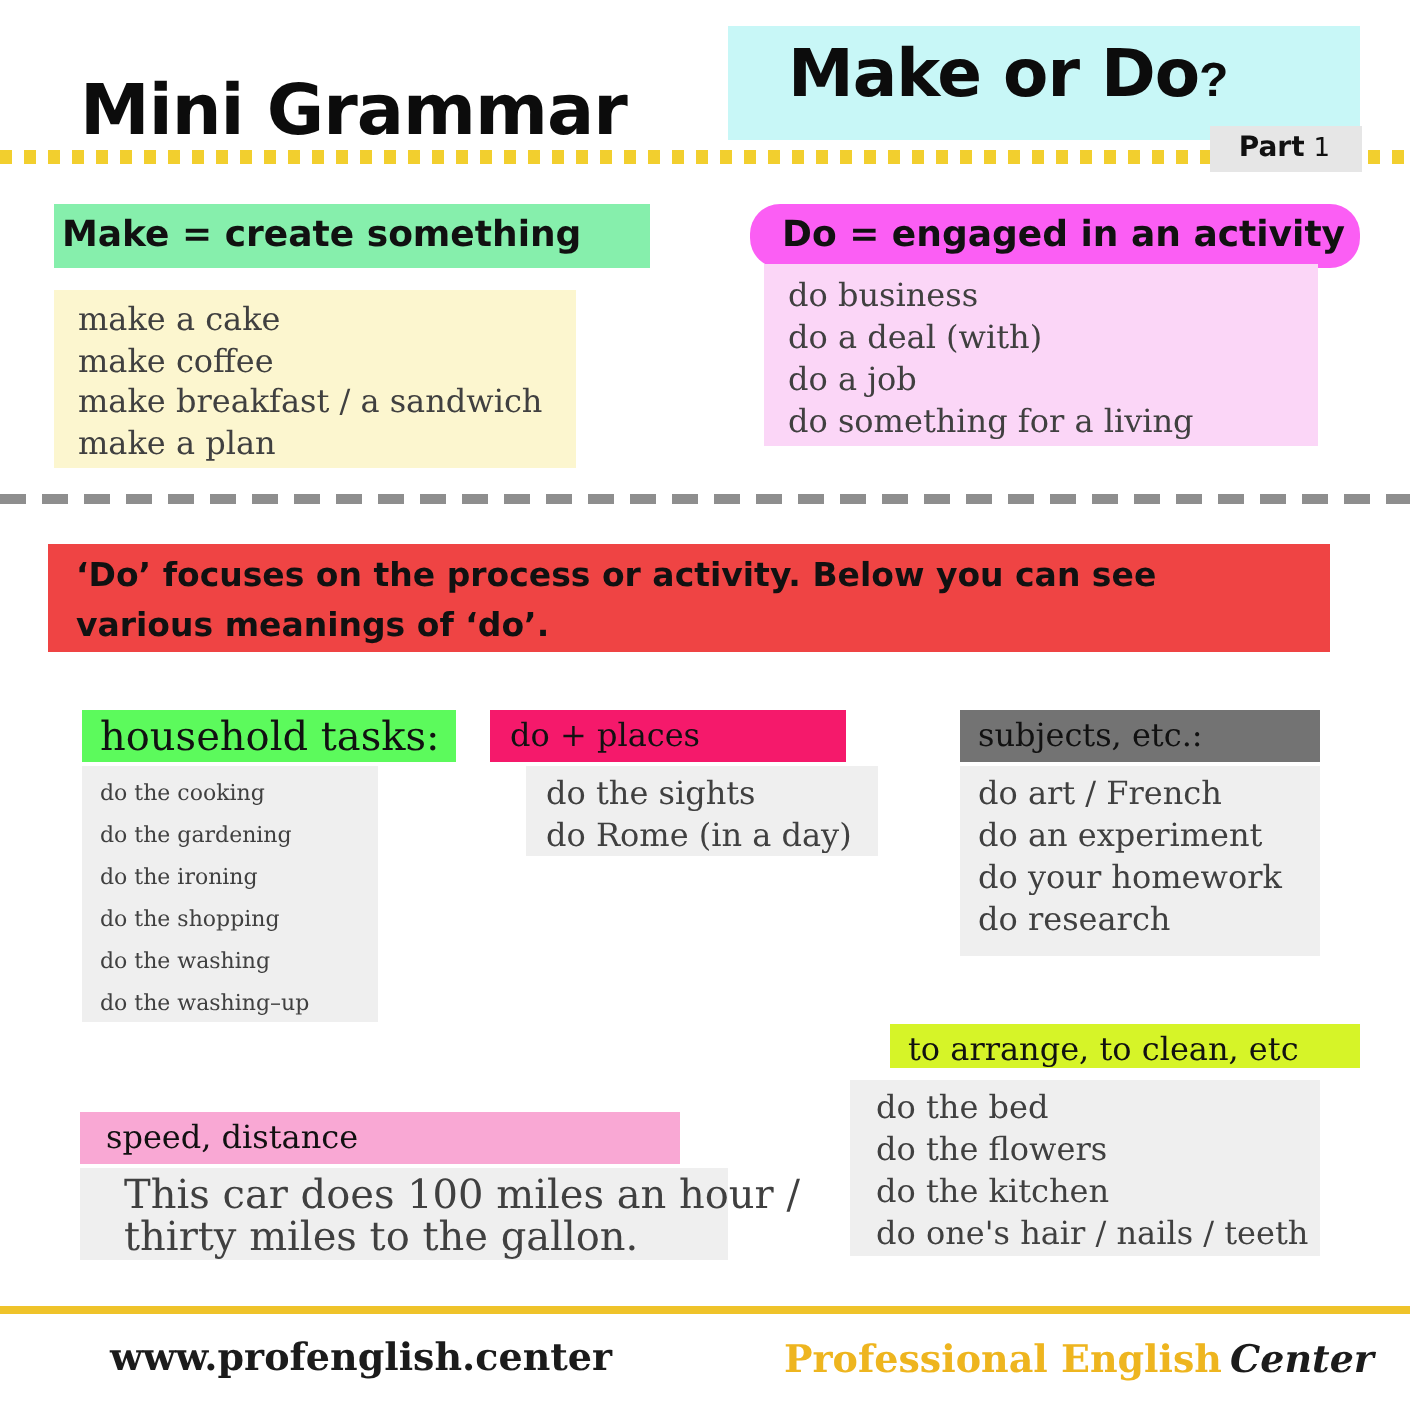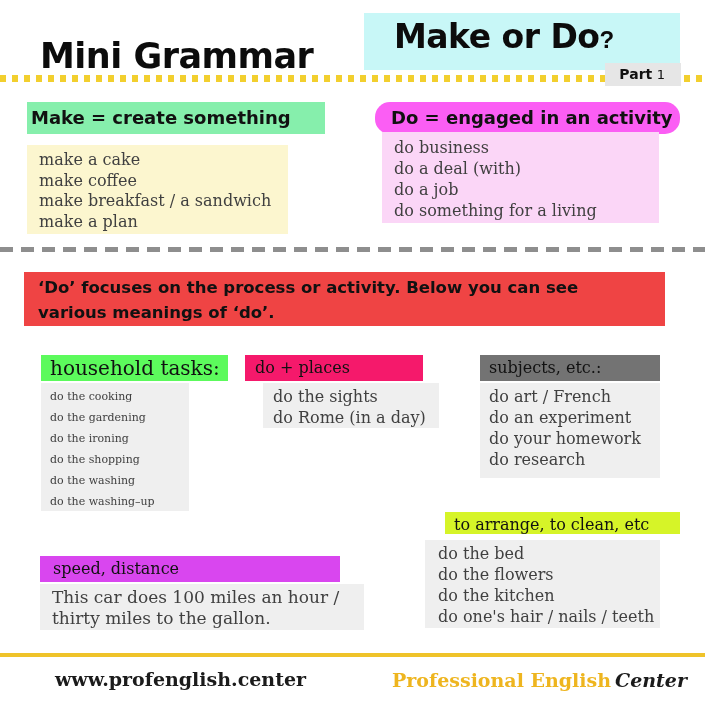--- a/index.html
+++ b/index.html
@@ -238,34 +238,34 @@
     width: 235px; height: 88px;
     font-size: 16px;
     line-height: 21px;
     padding: 3px 0 0 13px;
     box-sizing: border-box;
   }
 
   #speed-head {
     left: 40px; top: 556px;
     width: 300px; height: 26px;
-    background: #d946ef;
+    background: #f9a8d4;
     font-family: "DejaVu Serif", serif;
     font-weight: normal;
     font-size: 16px;
     line-height: 26px;
     padding-left: 13px;
     box-sizing: border-box;
   }
   #speed-body {
     left: 40px; top: 584px;
     width: 324px; height: 46px;
-    font-size: 17px;
-    line-height: 21px;
-    padding: 3px 0 0 12px;
+    font-size: 20px;
+    line-height: 21px;
+    padding: 3px 0 0 22px;
     box-sizing: border-box;
   }
 
   
   #footer-rule {
     position: absolute;
     left: 0; top: 653px;
     width: 705px; height: 4px;
     background: #efc32a;
   }

